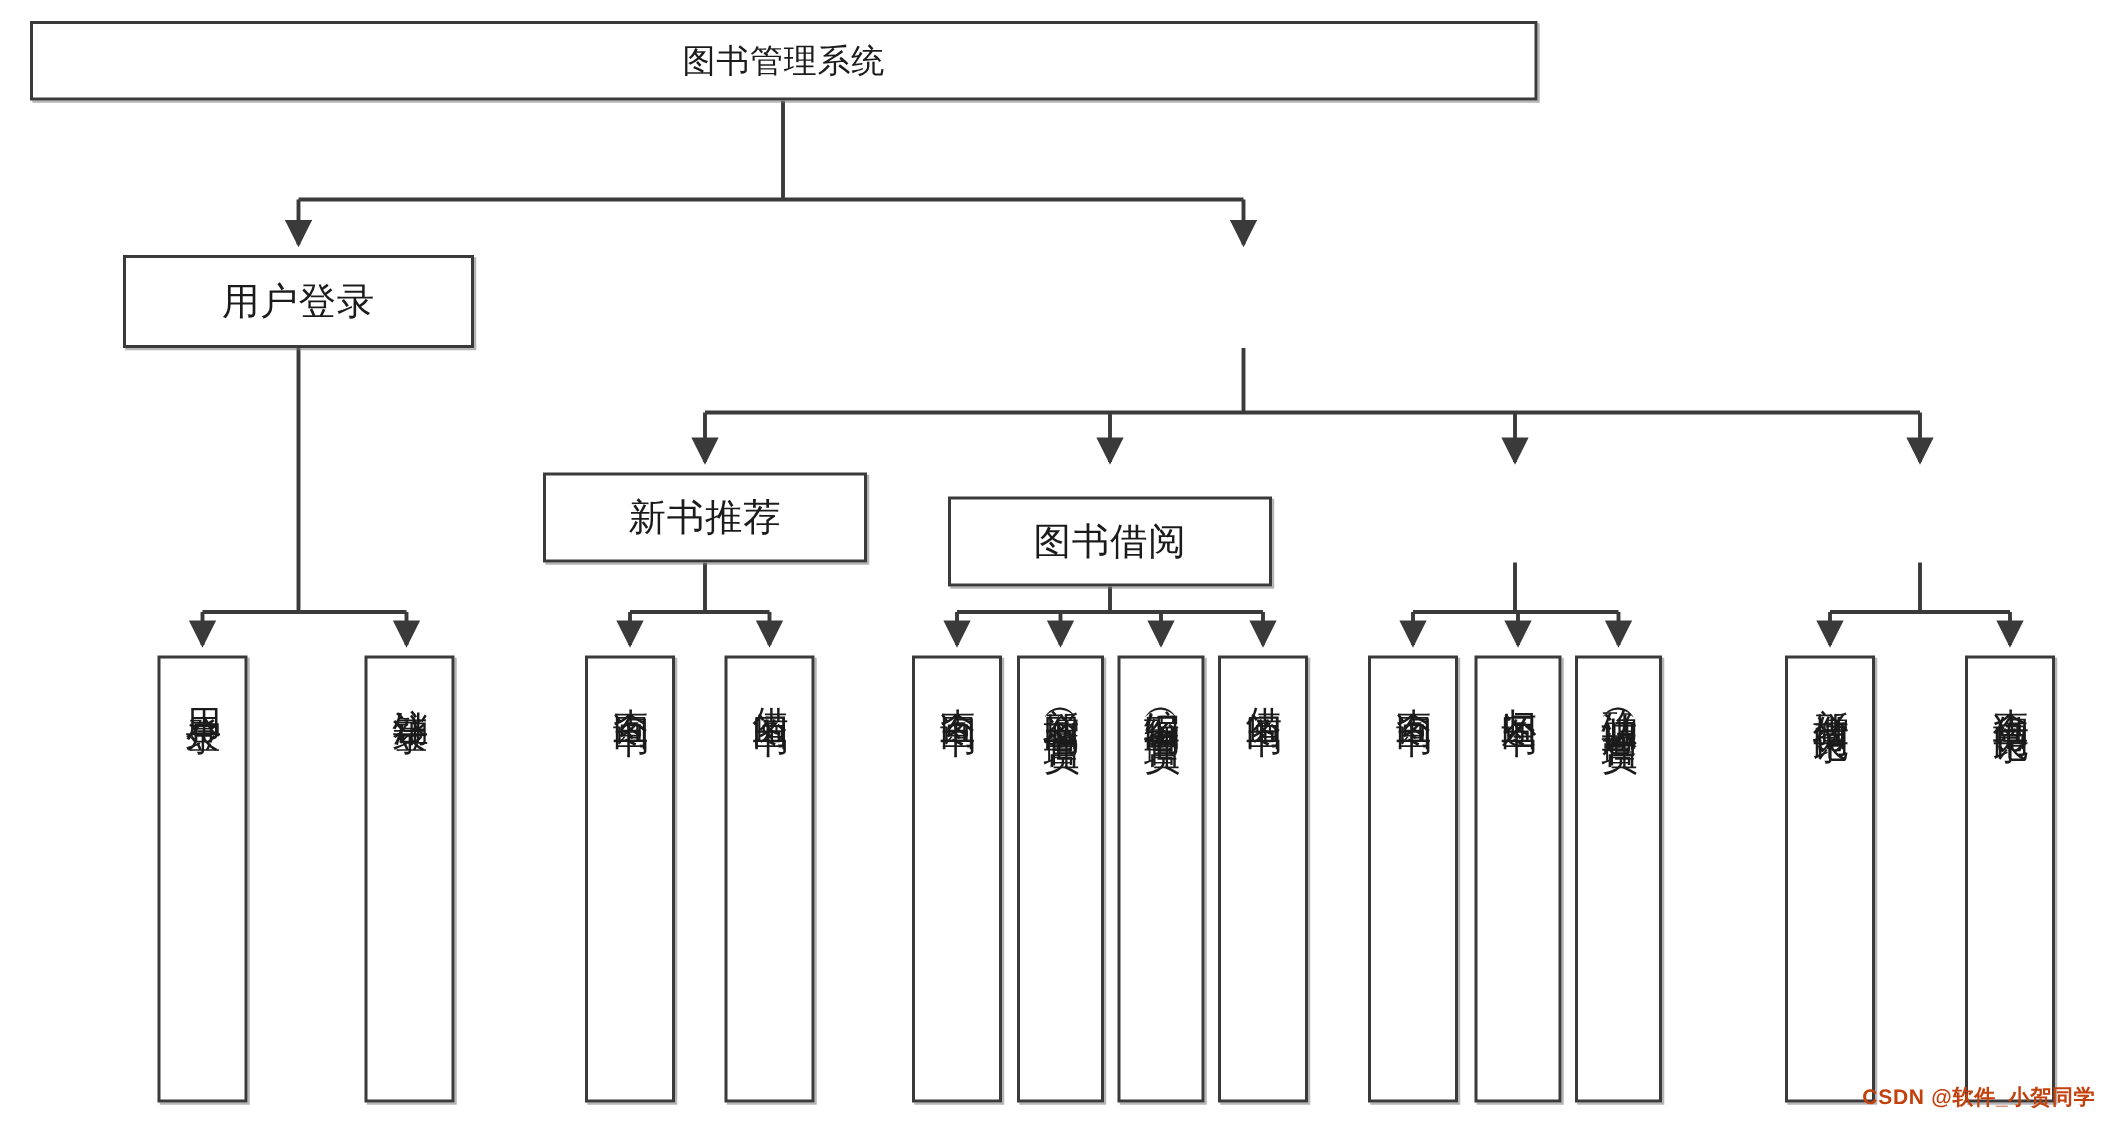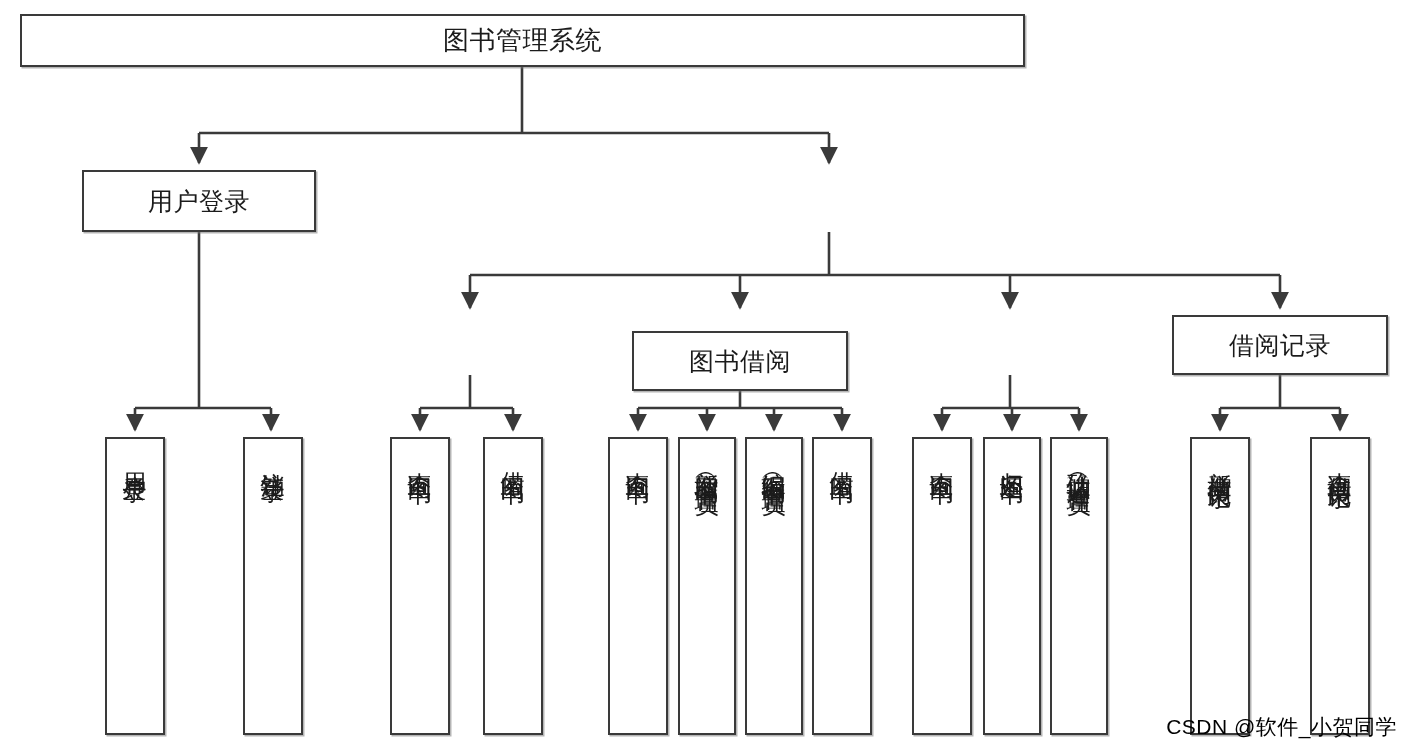--- a/index.html
+++ b/index.html
@@ -42,43 +42,44 @@
     display: block;
     text-align: center;
     line-height: 1.15;
     letter-spacing: 0.5px;
   }
   
   .node.h .label {
     font-size: 25px;
     writing-mode: horizontal-tb;
   }
-  .node.root .label { font-size: 26px; }
+  .node.root .label { font-size: 22px; }
   
   .node.v {
     align-items: flex-start;
     padding-top: 14px;
   }
   .node.v .label {
     writing-mode: vertical-rl;
     text-orientation: upright;
     font-size: 24px;
     line-height: 1.05;
     letter-spacing: 3px;
     white-space: nowrap;
   }
   #watermark {
     position: absolute;
     right: 8px;
     bottom: 6px;
-    font-size: 21px;
-    color: #000000;
+    font-size: 14px;
+    color: #c2410c;
     letter-spacing: 0.5px;
     white-space: nowrap;
     user-select: none;
+    font-weight: bold;
   }
 </style>
 </head>
 <body>
 
 <div id="canvas">
 
   <svg id="edges" viewBox="0 0 1405 747" preserveAspectRatio="none" aria-hidden="true">
     <defs>
       <marker id="arrow" viewBox="0 0 10 10" refX="9" refY="5" markerWidth="7" markerHeight="7" orient="auto-start-reverse">
@@ -130,25 +131,25 @@
   </svg>
 
   <div class="node h root" style="left:20px; top:14px; width:1005px; height:53px;">
     <span class="label">图书管理系统</span>
   </div>
 
   <div class="node h" style="left:82px; top:170px; width:234px; height:62px;">
     <span class="label">用户登录</span>
   </div>
 
+  <div class="node h" style="left:362px; top:315px; width:216px; height:60px;">
+    <span class="label">新书推荐</span>
+  </div>
   <div class="node h" style="left:632px; top:331px; width:216px; height:60px;">
     <span class="label">图书借阅</span>
-  </div>
-  <div class="node h" style="left:1172px; top:315px; width:216px; height:60px;">
-    <span class="label">借阅记录</span>
   </div>
 
   <div class="node v" style="left:105px; top:437px; width:60px; height:298px;">
     <span class="label">用户登录</span>
   </div>
   <div class="node v" style="left:243px; top:437px; width:60px; height:298px;">
     <span class="label">注销登录</span>
   </div>
   <div class="node v" style="left:390px; top:437px; width:60px; height:298px;">
     <span class="label">查询图书</span>

